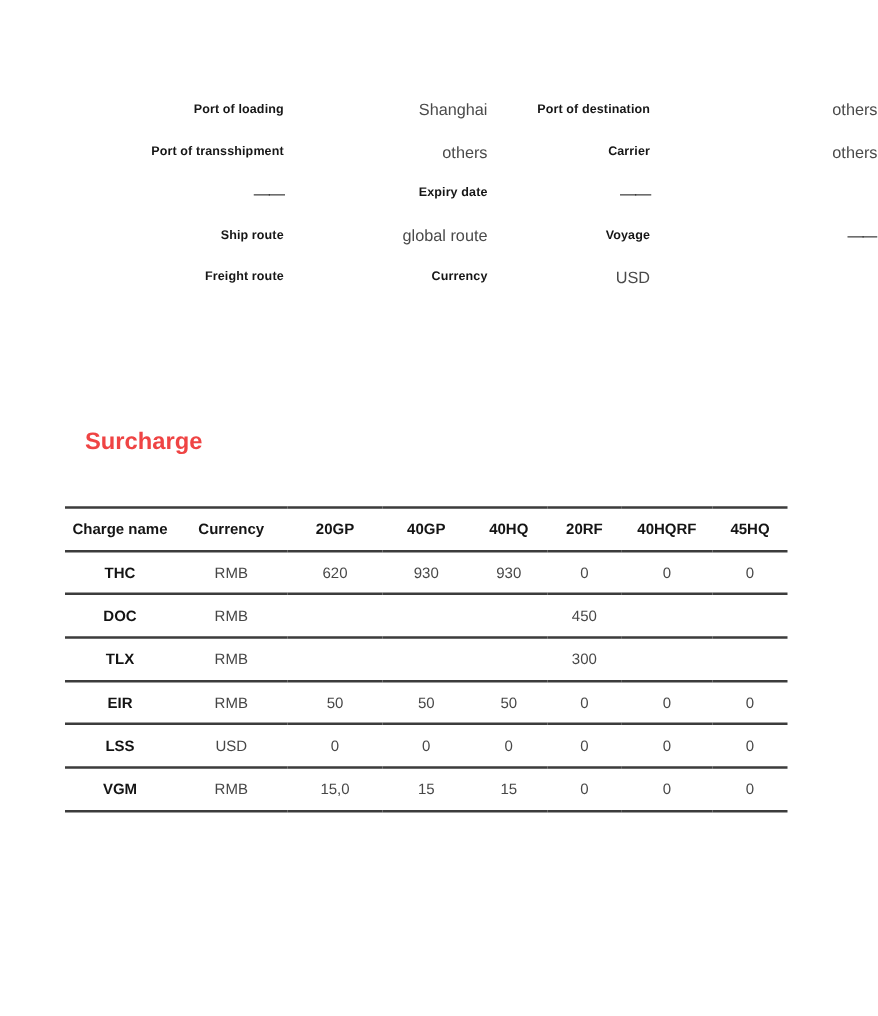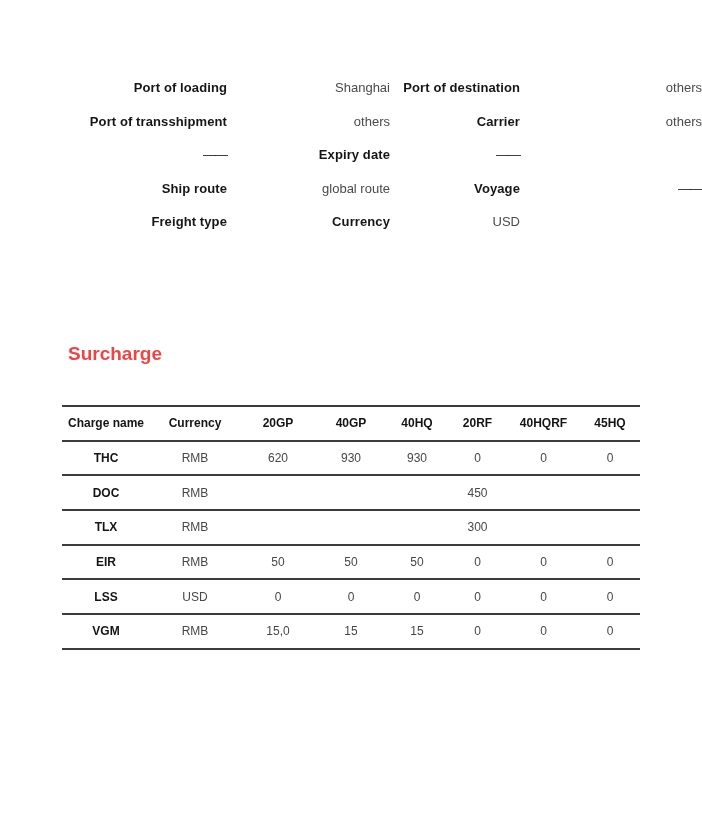--- a/index.html
+++ b/index.html
@@ -24,21 +24,21 @@
   }
   .kv-row {
     display: grid;
     grid-template-columns: 227px 163px 130px 182px;
     height: 33.5px;
     align-items: center;
   }
   .kv-label {
     text-align: right;
     font-weight: bold;
-    font-size: 13px;
+    font-size: 10px;
     color: #161616;
     letter-spacing: 0.1px;
     white-space: nowrap;
   }
   .kv-value {
     text-align: right;
     padding-left: 21px;
     font-size: 13px;
     color: #4a4a4a;
     white-space: nowrap;
@@ -52,21 +52,21 @@
     left: 68px;
     margin: 0;
     font-size: 19px;
     font-weight: bold;
     color: #ef4444;
   }
   
   .table-wrap {
     position: absolute;
     top: 405px;
-    left: 62px;
+    left: 52px;
     width: 578px;
   }
   table.rates {
     border-collapse: collapse;
     table-layout: fixed;
     width: 578px;
     border-bottom: 2px solid #3c3c3c;
   }
   table.rates tr { border-top: 2px solid #3c3c3c; }
   table.rates th, table.rates td {
@@ -115,21 +115,21 @@
         <div class="kv-label">Expiry date</div>
         <div class="kv-value right dash">——</div>
       </div>
       <div class="kv-row">
         <div class="kv-label">Ship route</div>
         <div class="kv-value">global route</div>
         <div class="kv-label">Voyage</div>
         <div class="kv-value right dash">——</div>
       </div>
       <div class="kv-row">
-        <div class="kv-label">Freight type</div>
+        <div class="kv-label">Freight route</div>
         <div class="kv-label">Currency</div>
         <div class="kv-value right">USD</div>
       </div>
     </section>
 
   <h1 class="surcharge-title">Surcharge</h1>
 
   <div class="table-wrap">
     <table class="rates">
       <colgroup>

